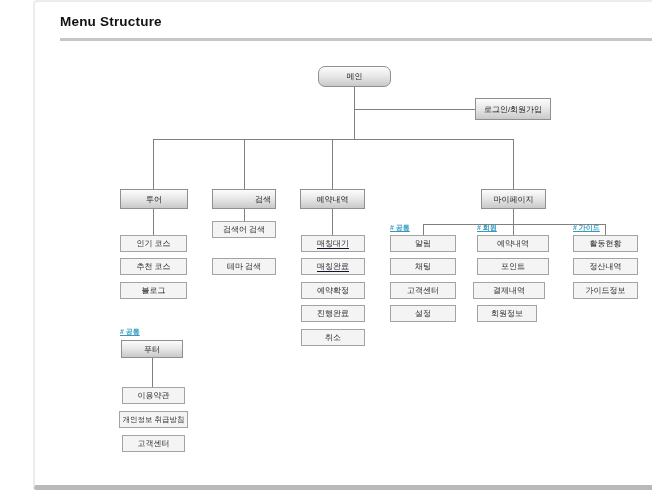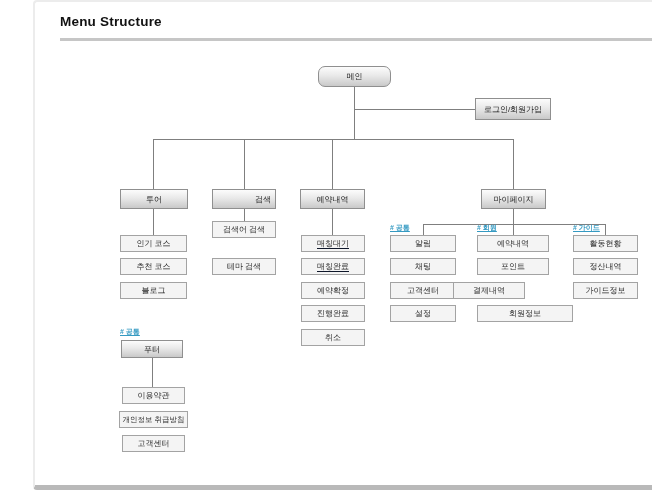--- a/index.html
+++ b/index.html
@@ -131,24 +131,24 @@
     <span>설정</span>
   </div>
 
   <div class="tag" style="left:442px;top:221px;"># 회원</div>
   <div class="fbox" style="left:442px;top:233px;width:72px;height:17px;">
     <span>예약내역</span>
   </div>
   <div class="fbox" style="left:442px;top:256px;width:72px;height:17px;">
     <span>포인트</span>
   </div>
-  <div class="fbox" style="left:418px;top:280px;width:72px;height:17px;text-align:center;">
+  <div class="fbox" style="left:438px;top:280px;width:72px;height:17px;text-align:center;">
     <span>결제내역</span>
   </div>
-  <div class="fbox" style="left:442px;top:303px;width:96px;height:17px;">
+  <div class="fbox" style="left:442px;top:303px;width:60px;height:17px;">
     <span>회원정보</span>
   </div>
 
   <div class="tag" style="left:538px;top:221px;"># 가이드</div>
   <div class="fbox" style="left:538px;top:233px;width:65px;height:17px;">
     <span>활동현황</span>
   </div>
   <div class="fbox" style="left:538px;top:256px;width:65px;height:17px;">
     <span>정산내역</span>
   </div>

